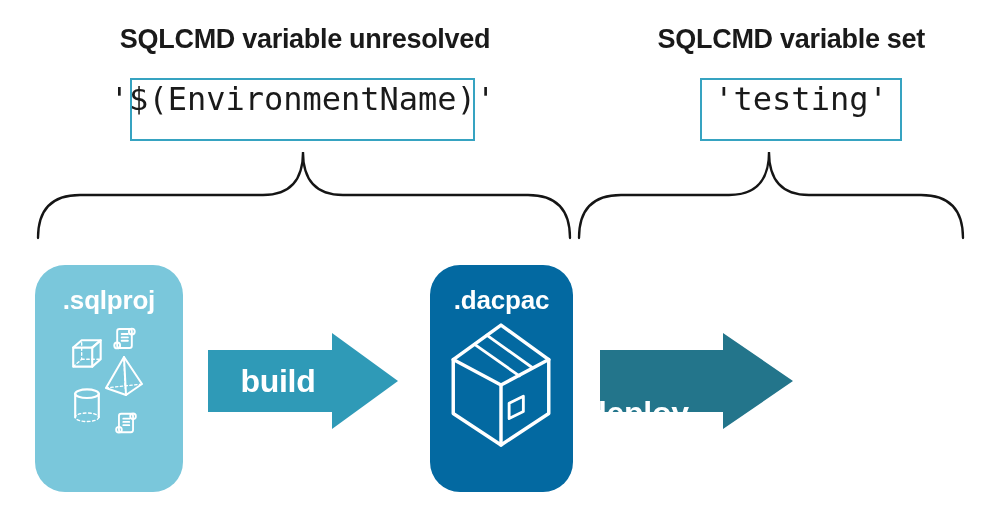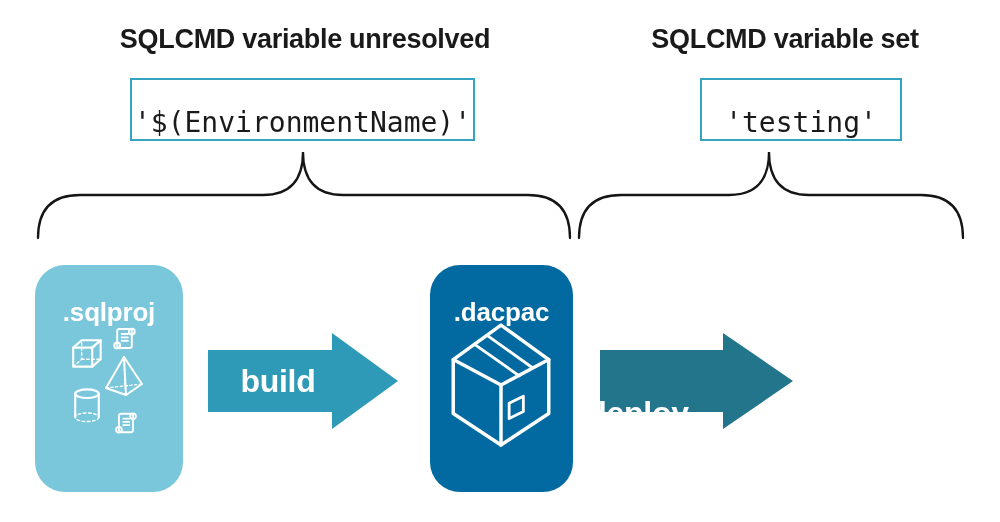--- a/index.html
+++ b/index.html
@@ -16,52 +16,52 @@
   .heading {
     position: absolute;
     top: 24px;
     font-size: 27px;
     font-weight: bold;
     color: #1a1a1a;
     text-align: center;
     letter-spacing: -0.3px;
   }
   .heading-left  { left: 100px; width: 410px; }
-  .heading-right { left: 630px; width: 310px; }
+  .heading-right { left: 615px; width: 310px; text-align: right; }
   .code-box {
     position: absolute;
     top: 78px;
     height: 63px;
     border: 2px solid #36a3c1;
     background: #ffffff;
     display: flex;
-    align-items: flex-end;
+    align-items: flex-start;
     justify-content: center;
     font-family: "DejaVu Sans Mono", monospace;
-    font-size: 28px;
+    font-size: 32px;
     color: #1a1a1a;
     white-space: pre;
   }
   .code-box-left  { left: 130px; width: 345px; }
   .code-box-right { left: 668px; width: 202px; margin-left: 32px; }
   .braces-layer {
     position: absolute;
     left: 0; top: 145px;
     width: 1000px; height: 105px;
   }
   .block {
     position: absolute;
     top: 265px;
     height: 227px;
     border-radius: 30px;
     text-align: center;
   }
   .block-label {
     display: block;
-    margin-top: 32px;
+    margin-top: 20px;
     font-size: 26px;
     font-weight: bold;
     color: #ffffff;
     letter-spacing: -0.2px;
   }
   .block-sqlproj  { left: 35px;  width: 148px; background: #7ac7db; }
   .block-dacpac   { left: 430px; width: 143px; background: #0369a1; }
   .block-database { left: 820px; width: 144px; background: #23758b; }
   .mini-icon { position: absolute; }
   .arrow-svg { position: absolute; top: 330px; width: 200px; height: 102px; }

